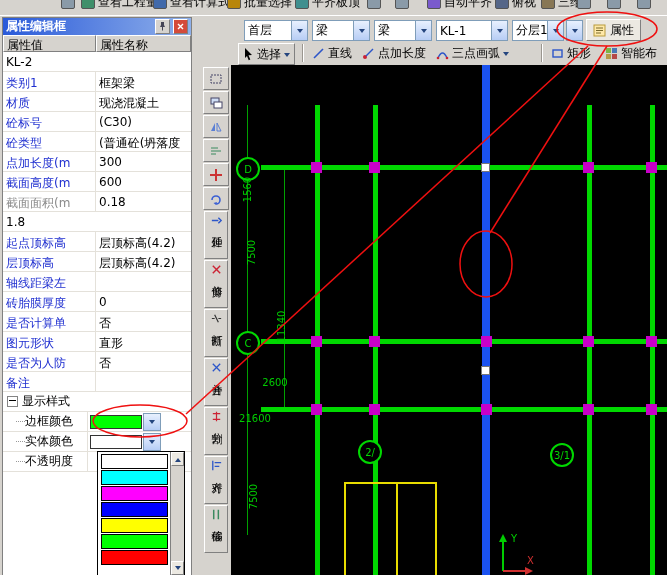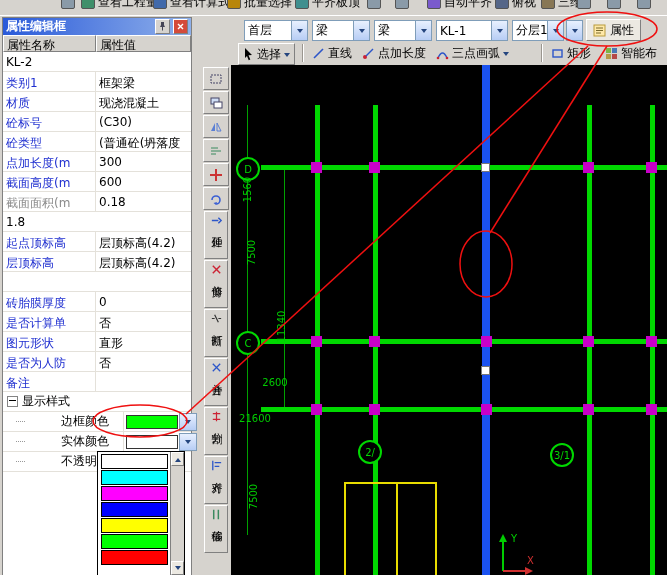--- a/index.html
+++ b/index.html
@@ -43,21 +43,21 @@
   .prow{display:flex;height:20px;box-sizing:border-box;border-bottom:1px solid #e4e1da;}
   .pname{width:93px;box-sizing:border-box;border-right:1px solid #e4e1da;padding:3px 3px 0;
         white-space:nowrap;overflow:hidden;}
   .bname{color:#1f2fd0;}
   .gname{color:#8a8a8a;}
   .pval{flex:1;padding:3px 3px 0;white-space:nowrap;overflow:hidden;}
   .trow{display:flex;align-items:center;height:20px;box-sizing:border-box;border-bottom:1px solid #e4e1da;}
   .expbox{width:9px;height:9px;border:1px solid #848484;background:#fff;margin:0 4px;position:relative;flex:none;}
   .expbox::after{content:"";position:absolute;left:1px;right:1px;top:3px;height:1px;background:#000;}
   .twig{width:9px;border-top:1px dotted #999;margin-left:13px;flex:none;}
-  .tname{width:62px;white-space:nowrap;overflow:hidden;flex:none;margin-left:36px;}
+  .tname{width:62px;white-space:nowrap;overflow:hidden;flex:none;}
   .tval{flex:1;display:flex;align-items:center;gap:1px;padding:1px 2px;border-left:1px solid #e4e1da;height:100%;box-sizing:border-box;}
   .swatch{width:50px;height:12px;border:1px solid #333;flex:none;}
   .drop-btn{width:16px;height:16px;background:linear-gradient(#e8f0fe,#b7cdf5);border:1px solid #7f9db9;
         display:flex;align-items:center;justify-content:center;flex:none;}
   #palette-pop{position:absolute;left:94px;top:433px;width:88px;height:125px;background:#fff;
         border:1px solid #000;z-index:30;box-sizing:border-box;overflow:hidden;}
   #palette-list{position:absolute;left:0;top:0;right:13px;bottom:0;padding:1px;}
   .pal-item{height:13px;margin:1px 2px;border:1px solid #000;}
   .pal-scroll{position:absolute;right:0;top:0;bottom:0;width:13px;background:#d6d3ce;border-left:1px solid #808080;}
   .sarr{height:12px;background:#ece9e2;border:1px solid;border-color:#fff #808080 #808080 #fff;
@@ -385,22 +385,22 @@
             <path d="M4.5 5 v3.5" stroke="#445"></path>
           </svg>
       </span>
       <span class="tbtn red">
         <svg width="7" height="7" viewBox="0 0 7 7">
             <path d="M1 1 L6 6 M6 1 L1 6" stroke="#fff" stroke-width="1.4"></path>
           </svg>
       </span>
     </div>
     <div class="panel-head">
+      <span class="ph">属性值</span>
       <span class="ph">属性名称</span>
-      <span class="ph">属性值</span>
     </div>
     <div id="prop-rows">
         <div class="prow">
           <div class="pval">KL-2</div>
         </div>
         <div class="prow">
           <div class="pname bname">类别1</div>
           <div class="pval">框架梁</div>
         </div>
         <div class="prow">
@@ -432,20 +432,21 @@
         </div>
         <div class="prow">
           <div class="pname bname">起点顶标高</div>
           <div class="pval">层顶标高(4.2)</div>
         </div>
         <div class="prow">
           <div class="pname bname">层顶标高</div>
           <div class="pval">层顶标高(4.2)</div>
         </div>
         <div class="prow">
+          <div class="pname bname">轴线距梁左</div>
           <div class="pval"></div>
         </div>
         <div class="prow">
           <div class="pname bname">砖胎膜厚度</div>
           <div class="pval">0</div>
         </div>
         <div class="prow">
           <div class="pname bname">是否计算单</div>
           <div class="pval">否</div>
         </div>

